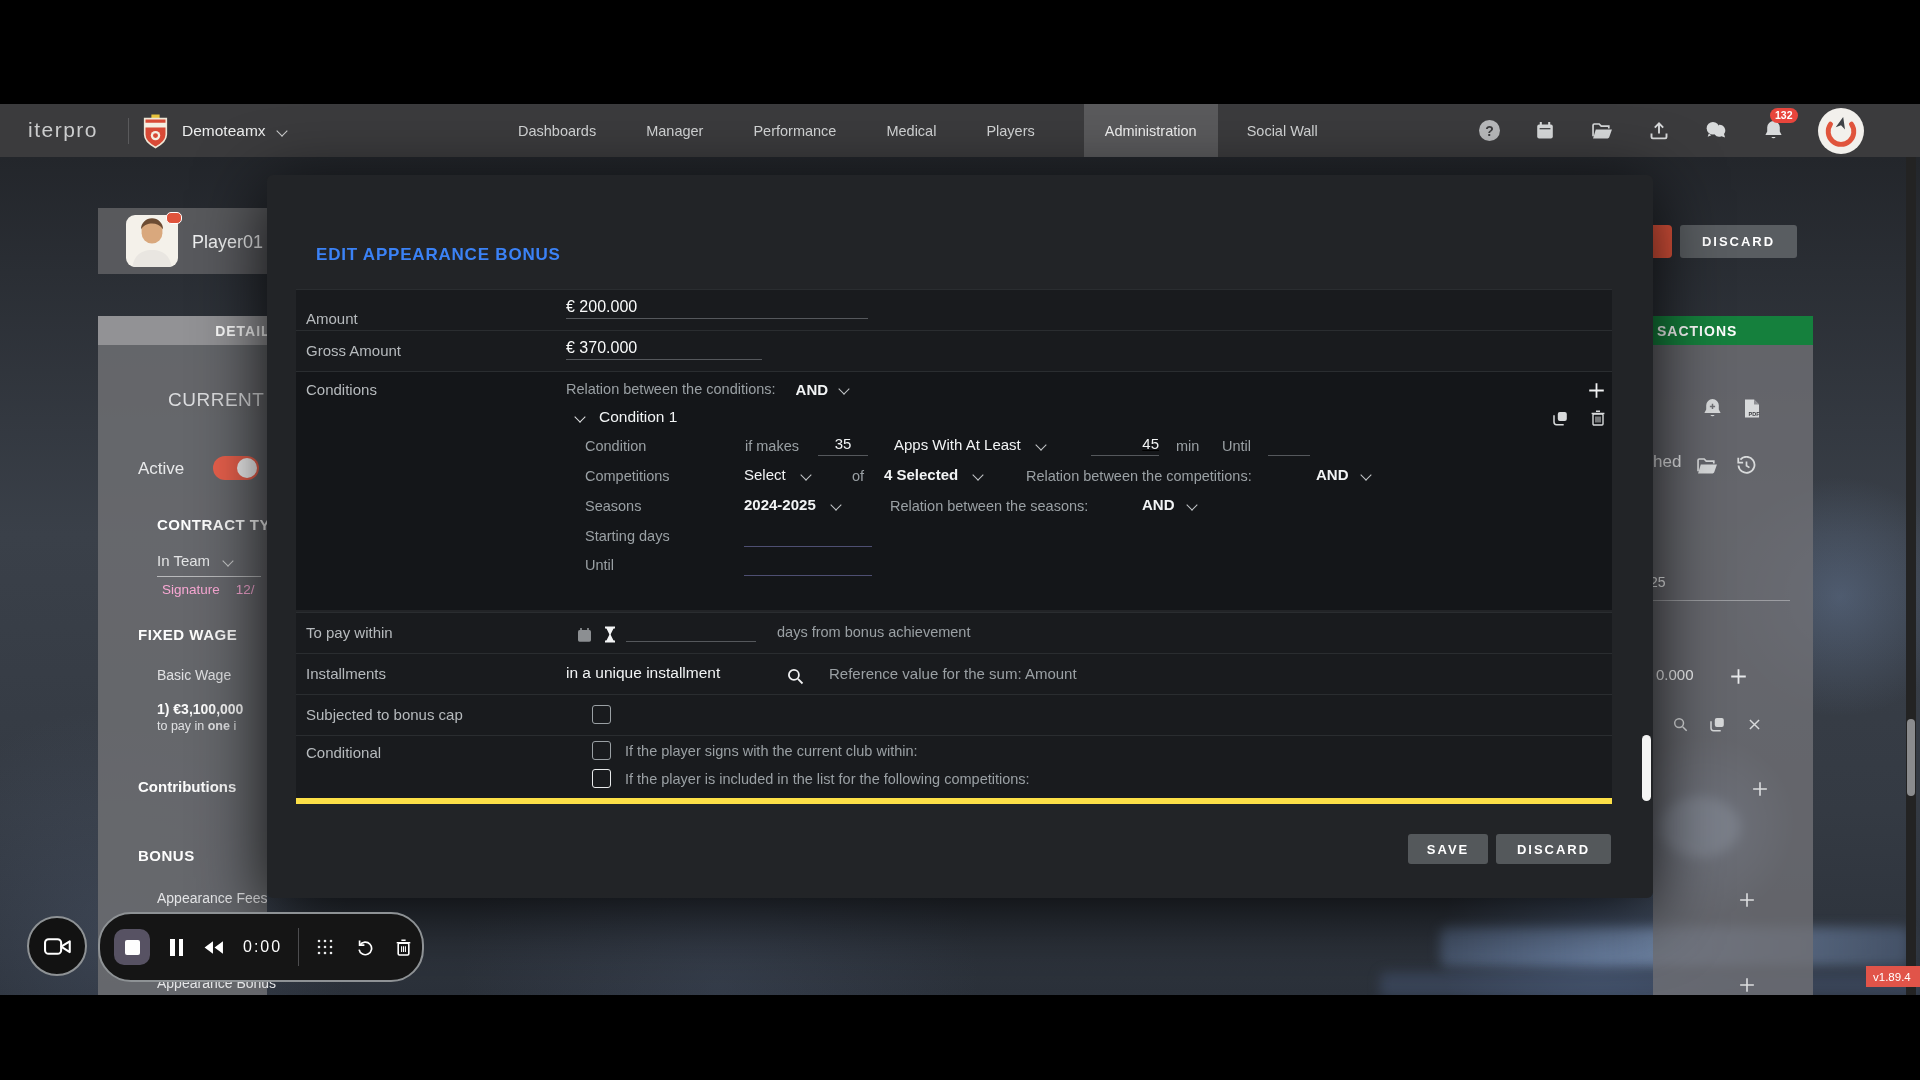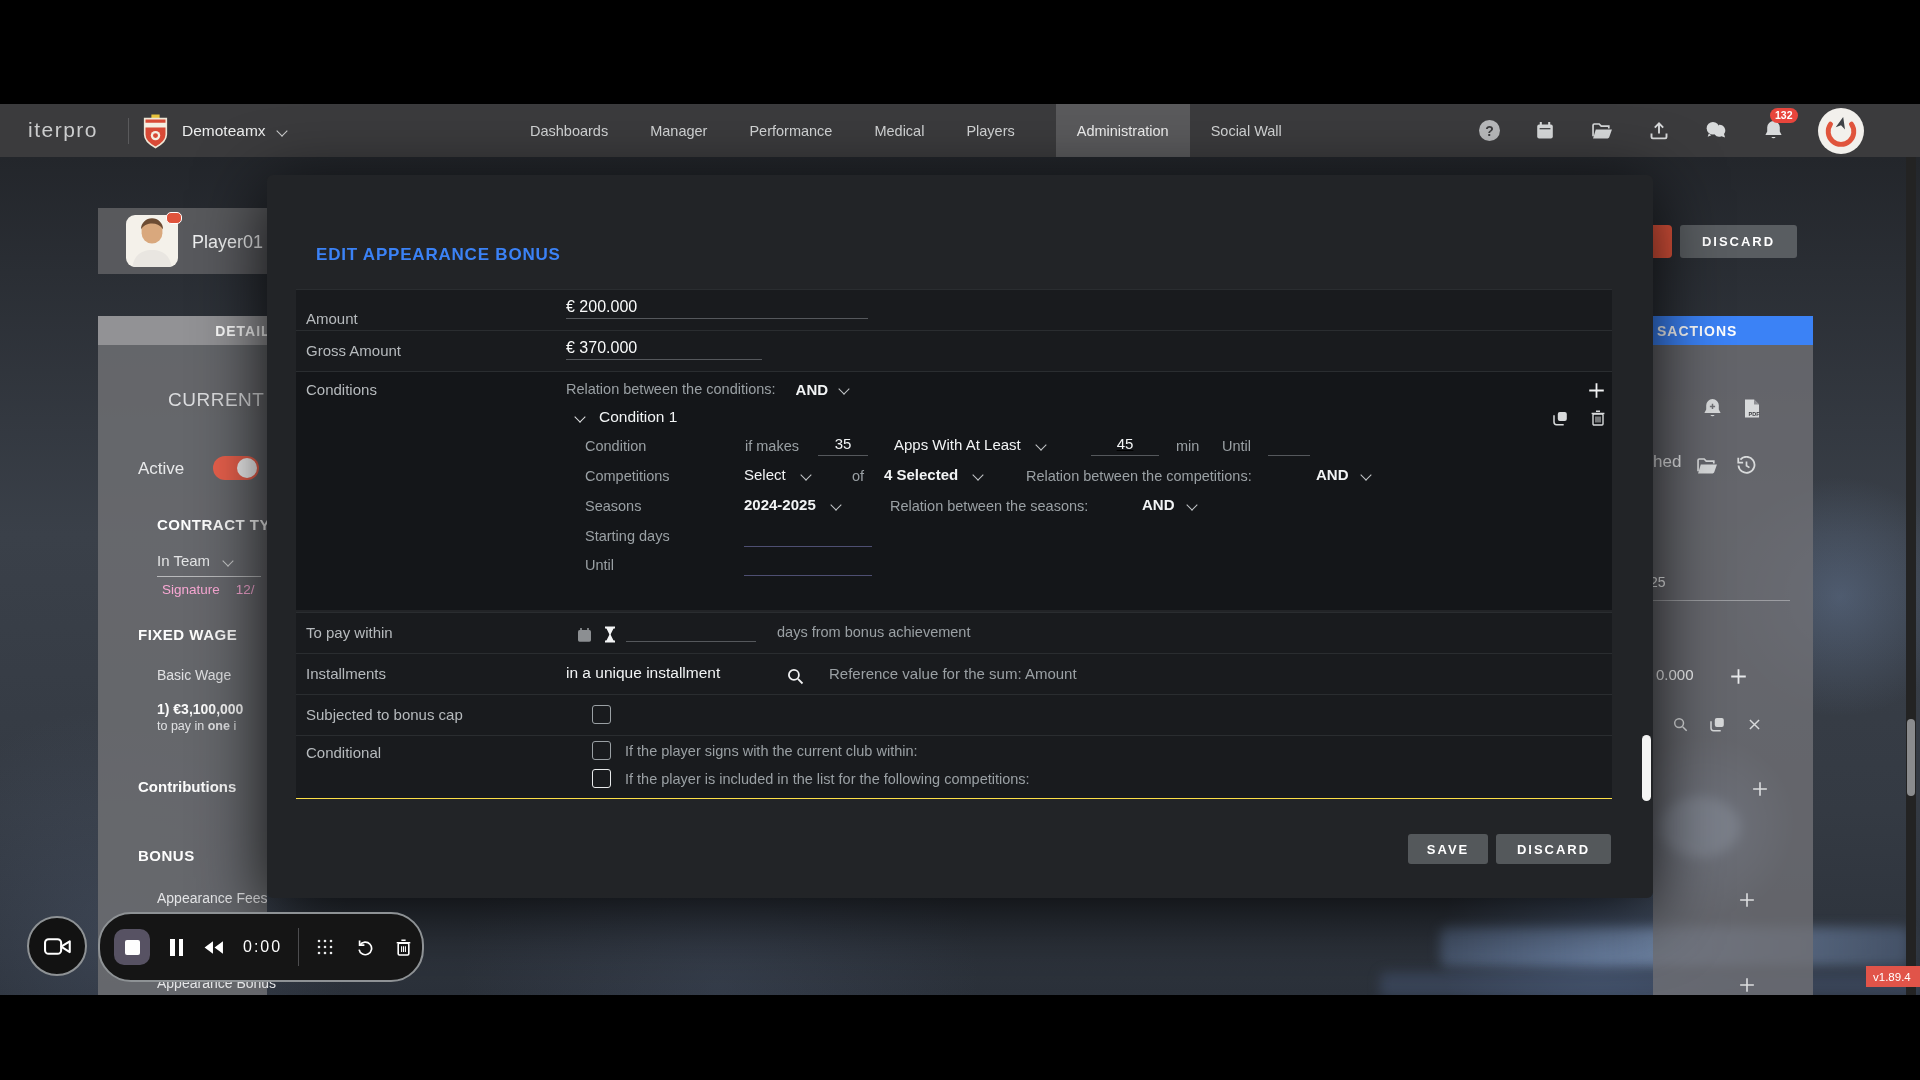--- a/index.html
+++ b/index.html
@@ -80,21 +80,21 @@
   <div class="abs b" style="left:157px;top:701px;color:#fbfbfb;font-size:14px;">1) €3,100,000</div>
   <div class="abs" style="left:157px;top:719px;width:110px;overflow:hidden;color:#e0e1e3;font-size:12.5px;white-space:nowrap;">
     <span>to pay in </span><span class="b">one</span><span> i</span>
   </div>
   <div class="abs b" style="left:138px;top:778px;color:#fdfdfd;font-size:15px;">Contributions</div>
   <div class="abs b" style="left:138px;top:847px;color:#fdfdfd;font-size:15px;letter-spacing:.5px;">BONUS</div>
   <div class="abs" style="left:157px;top:890px;color:#e4e5e7;font-size:14px;">Appearance Fees</div>
   <div class="abs" style="left:157px;top:975px;color:#e4e5e7;font-size:14px;">Appearance Bonus</div>
 
   <div class="abs" style="left:1653px;top:316px;width:160px;height:679px;background:rgba(112,113,117,.8);"></div>
-  <div class="abs flex" style="left:1653px;top:316px;width:160px;height:29px;background:#3b82f6;overflow:hidden;">
+  <div class="abs flex" style="left:1653px;top:316px;width:160px;height:29px;background:#15803d;overflow:hidden;">
     <span class="b" style="color:#fff;font-size:14px;letter-spacing:1px;margin-left:4px;">SACTIONS</span>
   </div>
   <div class="abs flex" style="left:1700px;top:396px;gap:16px;color:#ececee;">
     <span class="icnbtn">
       <svg width="19" height="21" viewBox="0 0 18 20">
           <path d="M9 1a6 6 0 0 1 6 6v4l1.7 3.2H1.3L3 11V7a6 6 0 0 1 6-6Z" fill="currentColor"></path>
           <path d="M7 16.2a2.2 2.2 0 0 0 4 0Z" fill="currentColor"></path>
           <path d="M9 5.5v5M6.5 8h5" stroke="#707175" stroke-width="1.4"></path>
         </svg>
     </span>
@@ -178,21 +178,21 @@
           <path d="M2.5 4.5h21v15.5c0 5.8-4.8 9.6-10.5 12.5C7.3 29.6 2.5 25.8 2.5 20Z" fill="#d84a36" stroke="#efe7d6" stroke-width="1.6"></path>
           <rect x="2.5" y="8.5" width="21" height="4.6" fill="#f5efe2"></rect>
           <circle cx="13" cy="21" r="4.6" fill="#f5efe2"></circle>
           <circle cx="13" cy="21" r="2.4" fill="#d84a36"></circle>
         </svg>
     </div>
     <div class="abs flex" style="left:182px;top:0;height:53px;color:#eceded;font-size:15.5px;">
       <span>Demoteamx</span>
       <span class="chv" style="margin-left:12px;color:#cfd0d1;"></span>
     </div>
-    <div class="abs flex" style="left:509px;top:0;height:53px;">
+    <div class="abs flex" style="left:497px;top:0;height:53px;gap:8px;">
       <div class="navitem">Dashboards</div>
       <div class="navitem">Manager</div>
       <div class="navitem">Performance</div>
       <div class="navitem">Medical</div>
       <div class="navitem">Players</div>
       <div class="navitem nav-active">Administration</div>
       <div class="navitem">Social Wall</div>
     </div>
     <div class="abs flex" style="right:56px;top:0;height:53px;gap:33px;">
       <div class="icnbtn" style="width:21px;height:21px;border-radius:50%;background:#b9babc;color:#3c3c3e;font-size:14px;font-weight:bold;">
@@ -295,21 +295,21 @@
       <div class="abs" style="left:0;top:62px;width:1316px;height:28px;">
         <span class="abs gry" style="left:289px;top:4px;text-align:center;">Condition</span>
         <span class="abs gry" style="left:449px;top:4px;">if makes</span>
         <div class="abs ul" style="left:522px;top:1px;width:50px;text-align:center;">
           <span class="wht">35</span>
         </div>
         <div class="abs flex" style="left:598px;top:2px;">
           <span class="wht">Apps With At Least</span>
           <span class="chv" style="margin-left:16px;color:#c3c6c8;"></span>
         </div>
-        <div class="abs ul" style="left:795px;top:1px;width:68px;text-align:center;text-decoration:underline;">
+        <div class="abs ul" style="left:795px;top:1px;width:68px;text-align:right;text-decoration:underline;">
           <span class="wht">45</span>
         </div>
         <span class="abs gry" style="left:880px;top:4px;">min</span>
         <span class="abs gry" style="left:926px;top:4px;">Until</span>
         <div class="abs ul" style="left:972px;top:1px;width:42px;"></div>
       </div>
 
       <div class="abs" style="left:0;top:92px;width:1316px;height:28px;">
         <span class="abs gry" style="left:289px;top:4px;">Competitions</span>
         <div class="abs flex" style="left:448px;top:2px;">
@@ -379,21 +379,21 @@
           </svg>
       </span>
       <span class="abs gry" style="left:533px;top:11px;font-size:15px;">Reference value for the sum: Amount</span>
     </div>
 
     <div class="panelrow" style="top:519px;height:40px;">
       <span class="abs lbl" style="left:10px;top:11px;">Subjected to bonus cap</span>
       <div class="abs cb" style="left:296px;top:10px;"></div>
     </div>
 
-    <div class="panelrow" style="top:560px;height:62px;border-bottom:1px solid #fde047;">
+    <div class="panelrow" style="top:560px;height:62px;border-bottom:6px solid #fde047;">
       <span class="abs lbl" style="left:10px;top:8px;">Conditional</span>
       <div class="abs cb" style="left:296px;top:5px;"></div>
       <span class="abs gry" style="left:329px;top:7px;">If the player signs with the current club within:</span>
       <div class="abs cb" style="left:296px;top:33px;border-color:#e8eaeb;"></div>
       <span class="abs gry" style="left:329px;top:35px;">If the player is included in the list for the following competitions:</span>
     </div>
 
     <div class="abs btn" style="left:1141px;top:659px;width:80px;height:30px;">SAVE</div>
     <div class="abs btn" style="left:1229px;top:659px;width:115px;height:30px;">DISCARD</div>
 

